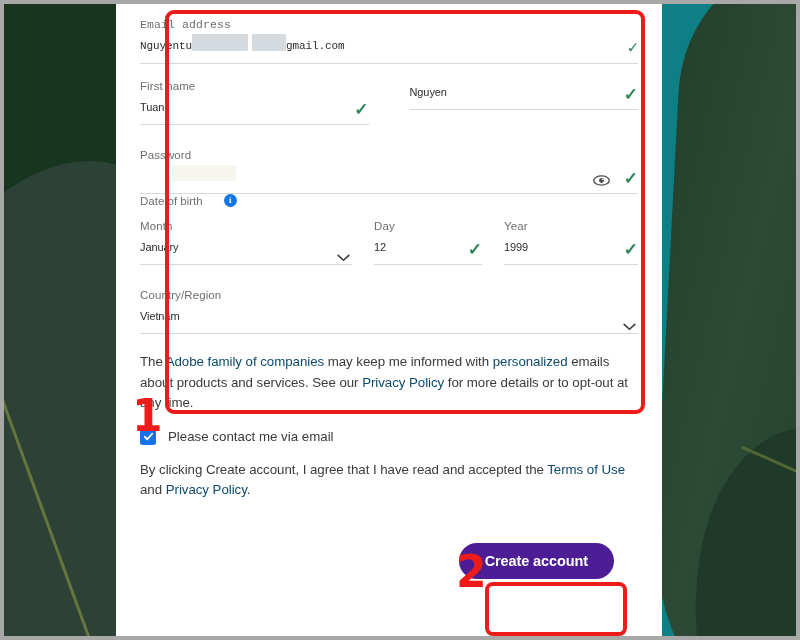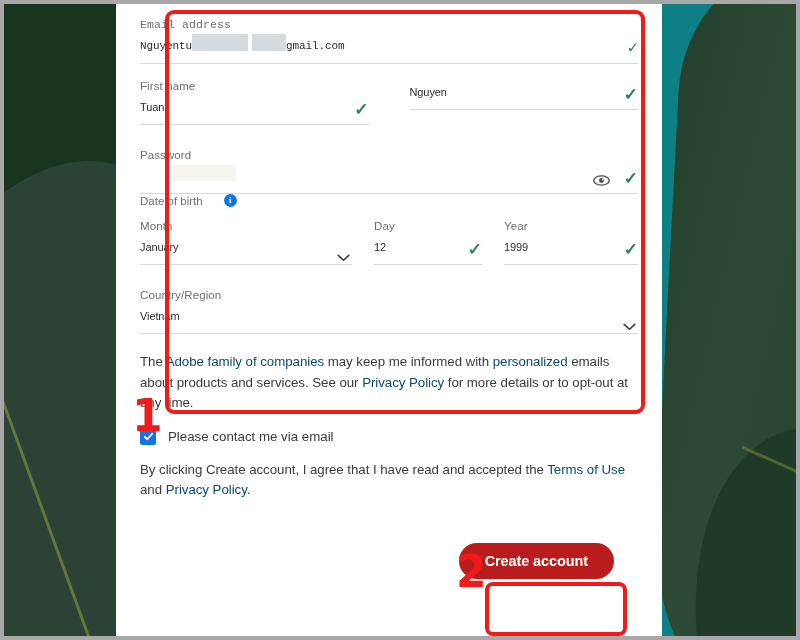--- a/index.html
+++ b/index.html
@@ -211,21 +211,21 @@
   .cbox svg { width: 11px; height: 11px; }
   .consent-label { font-size: 13.3px; color: #3b3b3b; }
 
   
   .btn-row {
     display: flex; justify-content: flex-end;
     margin-top: 42px;
     padding-right: 24px;
   }
   .btn-create {
-    background: #b91c1c;
+    background: #4c1d95;
     color: #ffffff;
     font-size: 14.5px;
     font-weight: bold;
     border: none;
     border-radius: 18px;
     padding: 10px 26px;
     cursor: pointer;
     letter-spacing: -.1px;
   }
 

